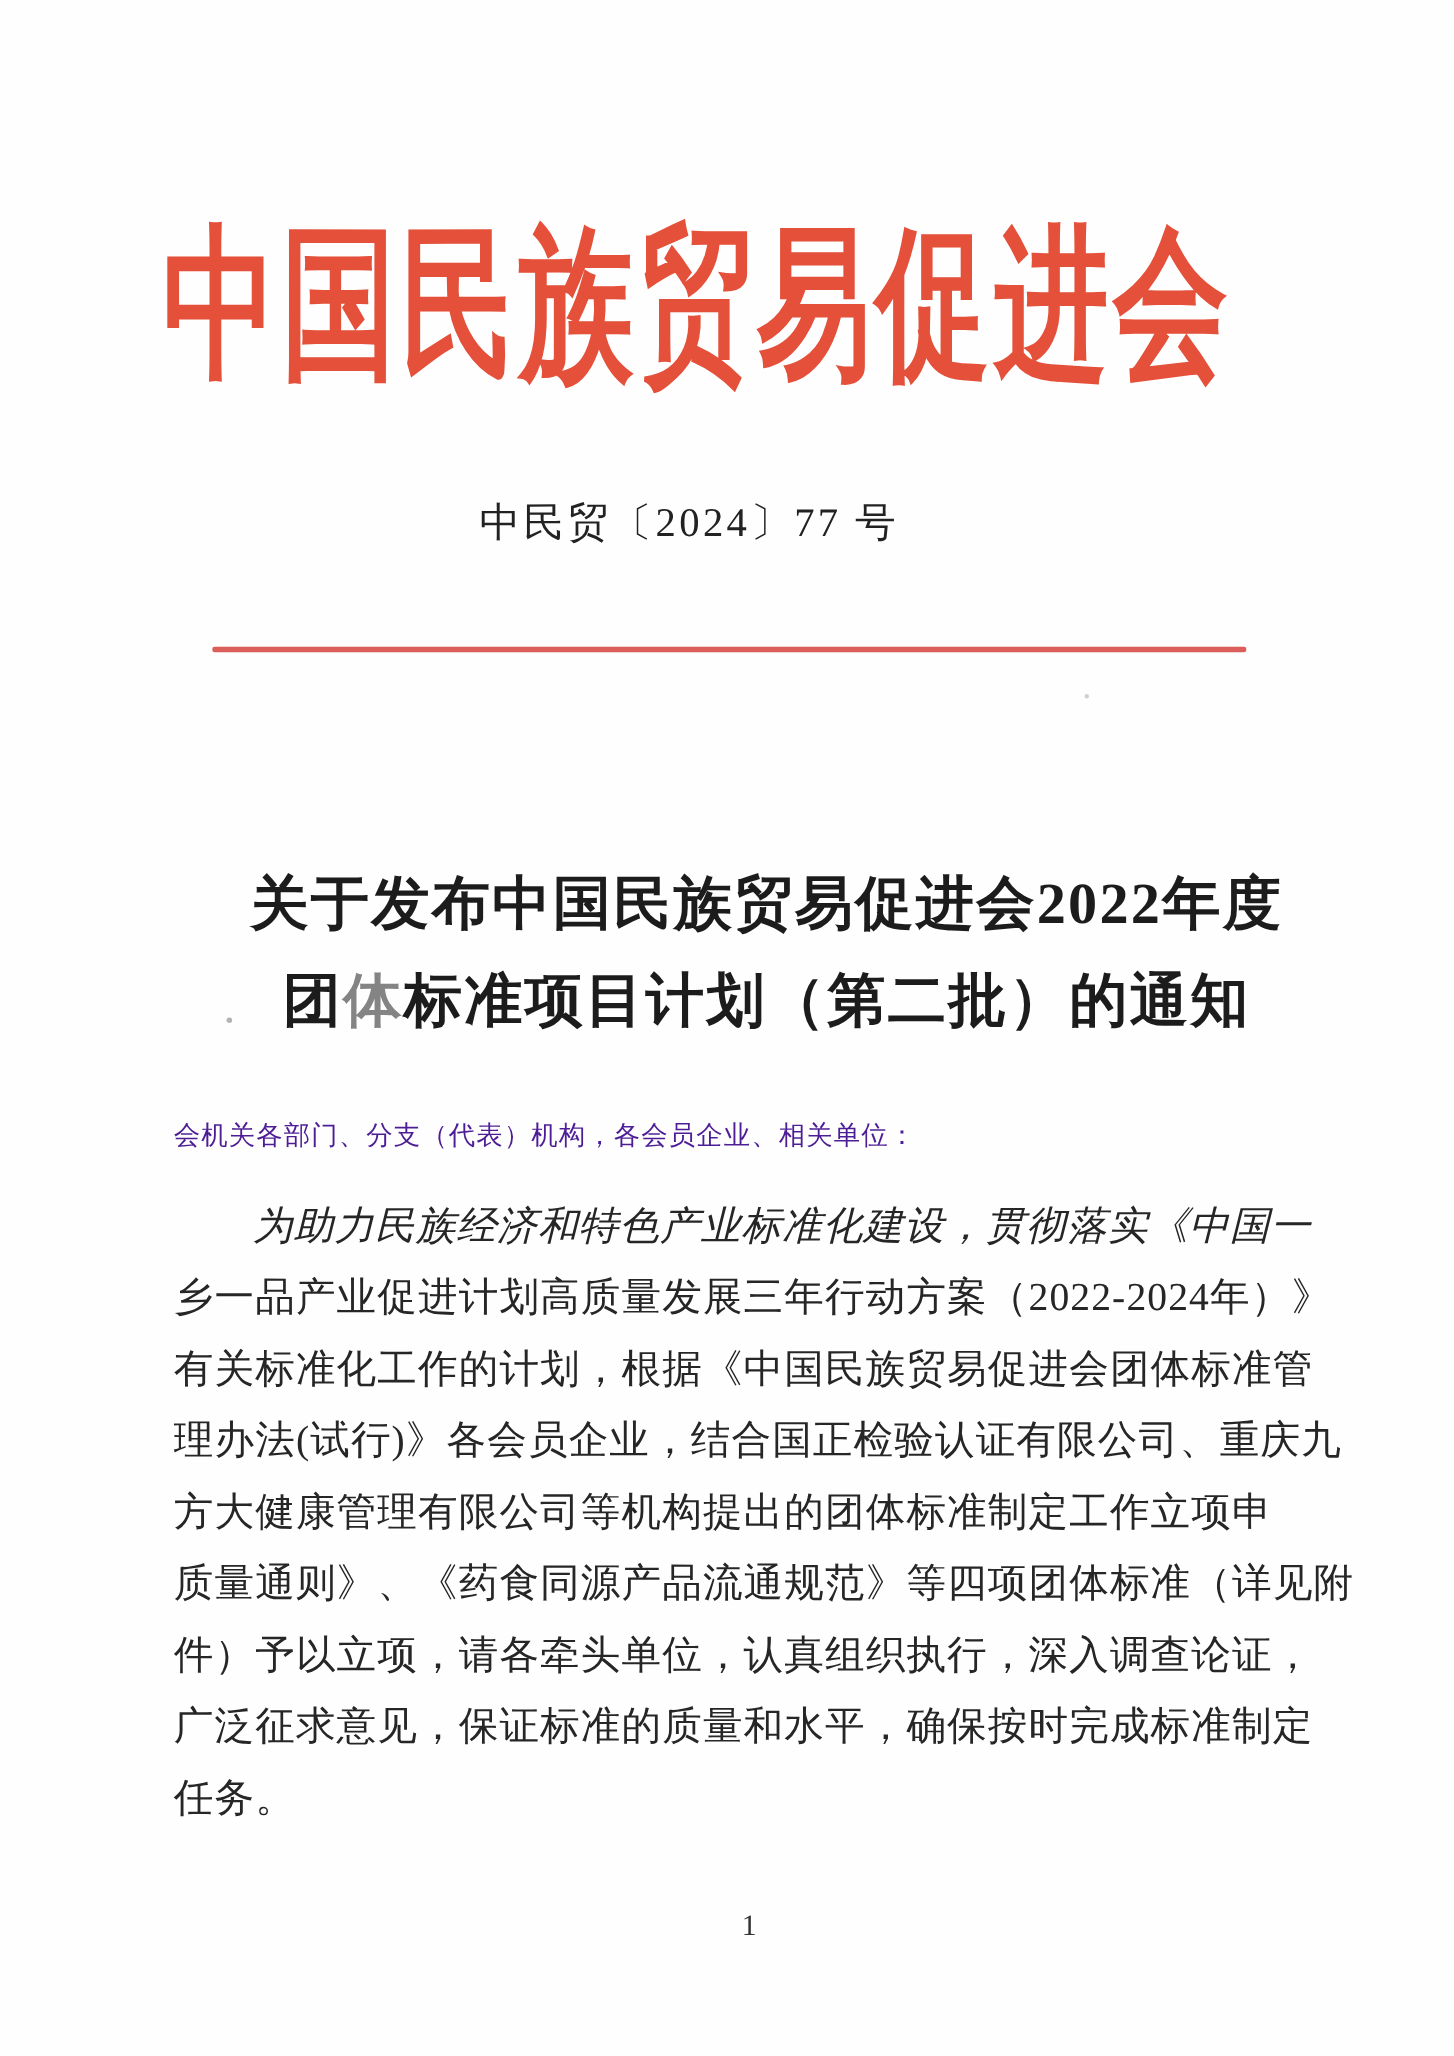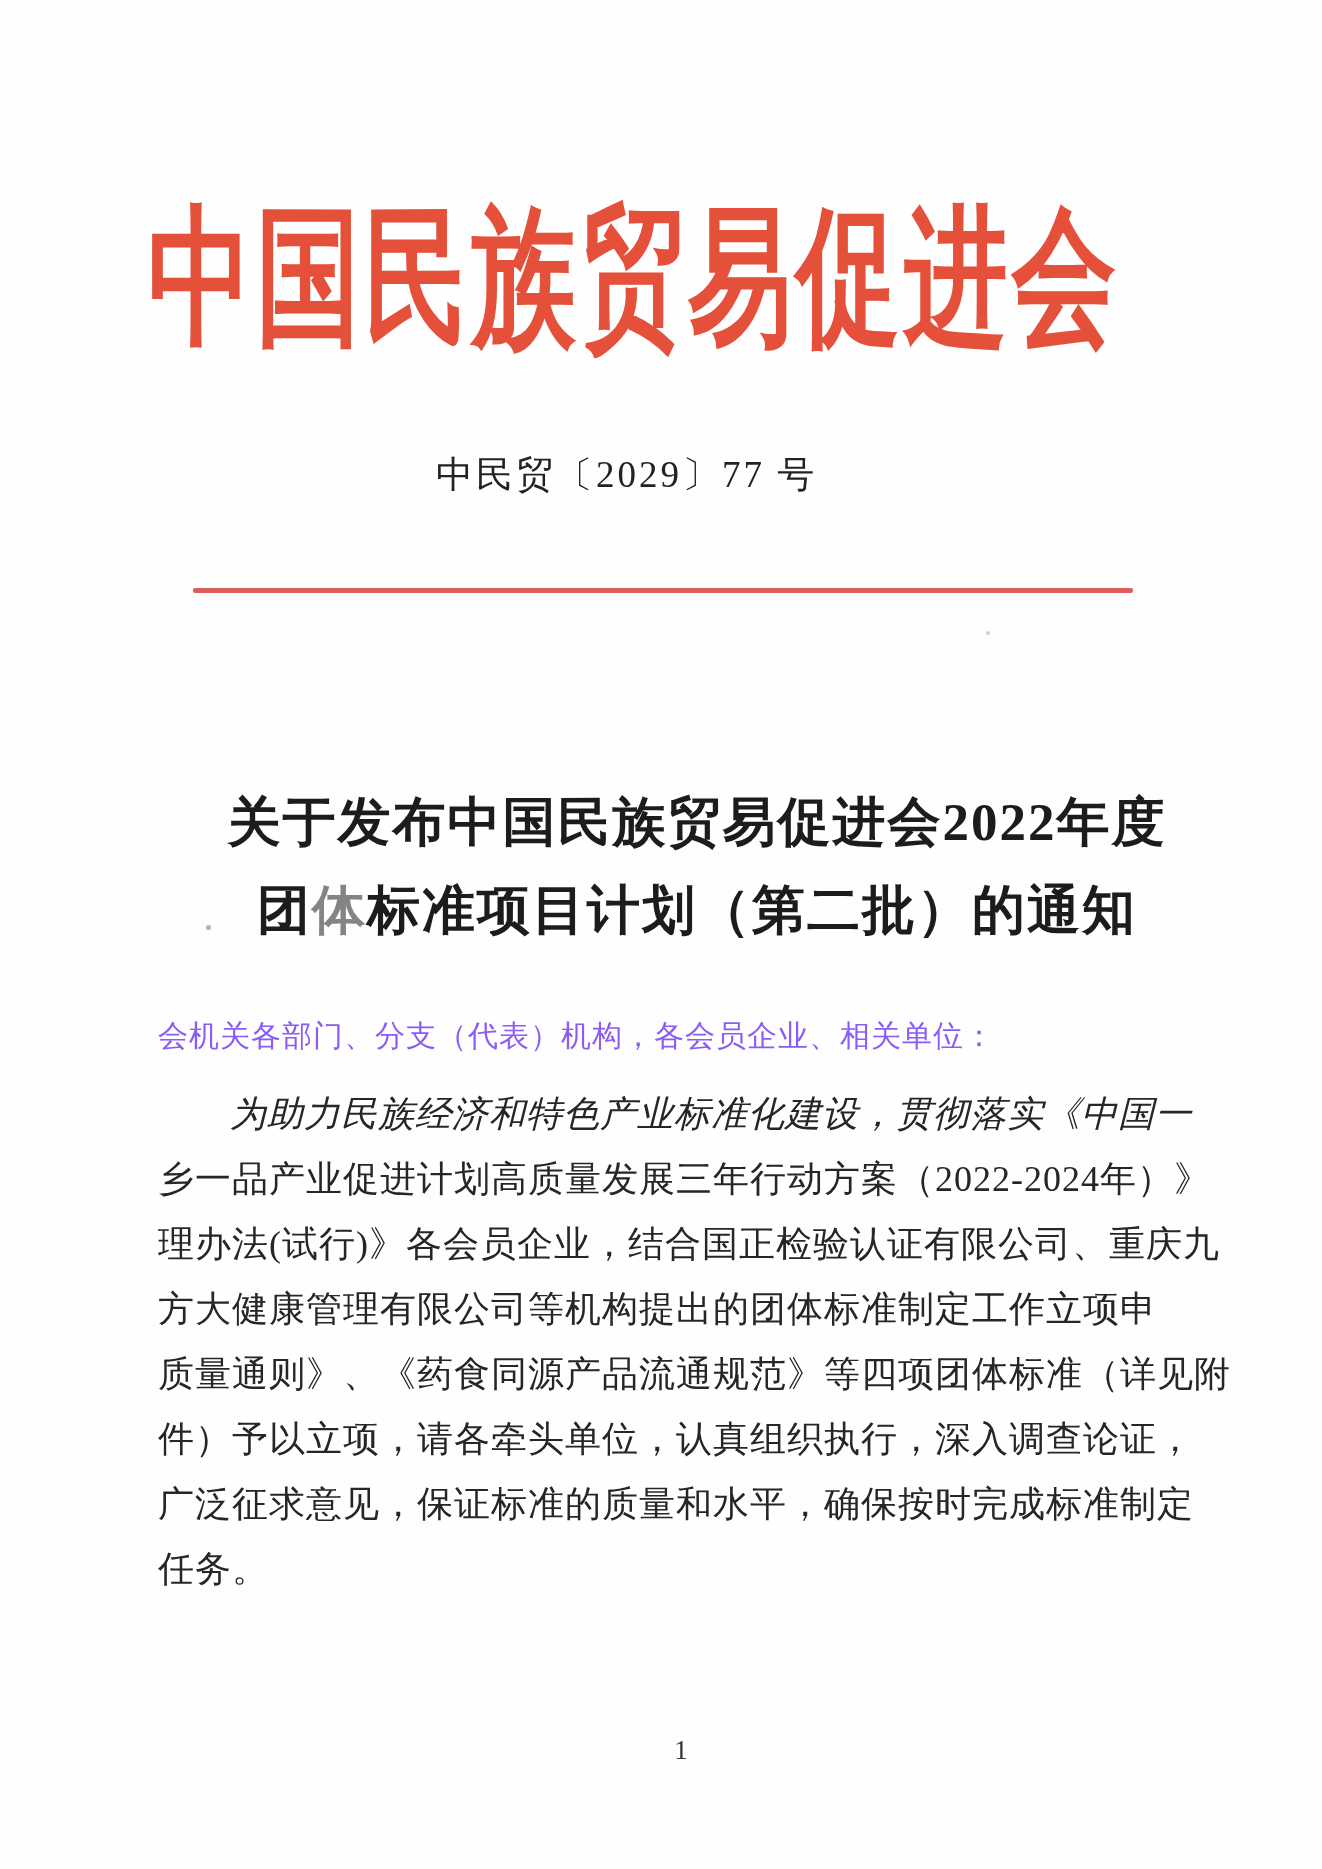--- a/index.html
+++ b/index.html
@@ -66,22 +66,22 @@
     letter-spacing: 2px;
   }
   .title .faded { color: #848484; }
 
   
   .salutation {
     position: absolute;
     top: 1016px;
     left: 158px;
     width: 1020px;
-    font-size: 30px;
-    color: #8b5cf6;
+    font-size: 24px;
+    color: #4c1d95;
     letter-spacing: 1px;
     white-space: nowrap;
   }
 
   
   .body-block {
     position: absolute;
     top: 1082px;
     left: 158px;
     width: 1020px;
@@ -116,34 +116,35 @@
   .speck-a { left: 206px; top: 925px; width: 5px; height: 5px; opacity: 0.75; }
   .speck-b { left: 986px; top: 631px; width: 4px; height: 4px; opacity: 0.45; }
 </style>
 </head>
 <body>
 
 <div class="page">
 
   <div class="masthead">中国民族贸易促进会</div>
 
-  <div class="doc-number">中民贸〔2029〕77 号</div>
+  <div class="doc-number">中民贸〔2024〕77 号</div>
 
   <div class="red-rule"></div>
 
   <div class="title">
     <div>关于发布中国民族贸易促进会2022年度</div>
     <div><span>团</span><span class="faded">体</span><span>标准项目计划（第二批）的通知</span></div>
   </div>
 
   <div class="salutation">会机关各部门、分支（代表）机构，各会员企业、相关单位：</div>
 
   <div class="body-block">
     <div class="body-line indent">为助力民族经济和特色产业标准化建设，贯彻落实《中国一</div>
     <div class="body-line">乡一品产业促进计划高质量发展三年行动方案（2022-2024年）》</div>
+    <div class="body-line">有关标准化工作的计划，根据《中国民族贸易促进会团体标准管</div>
     <div class="body-line">理办法(试行)》各会员企业，结合国正检验认证有限公司、重庆九</div>
     <div class="body-line">方大健康管理有限公司等机构提出的团体标准制定工作立项申</div>
     <div class="body-line">质量通则》、《药食同源产品流通规范》等四项团体标准（详见附</div>
     <div class="body-line">件）予以立项，请各牵头单位，认真组织执行，深入调查论证，</div>
     <div class="body-line">广泛征求意见，保证标准的质量和水平，确保按时完成标准制定</div>
     <div class="body-line">任务。</div>
   </div>
 
   <div class="page-number">1</div>
 

